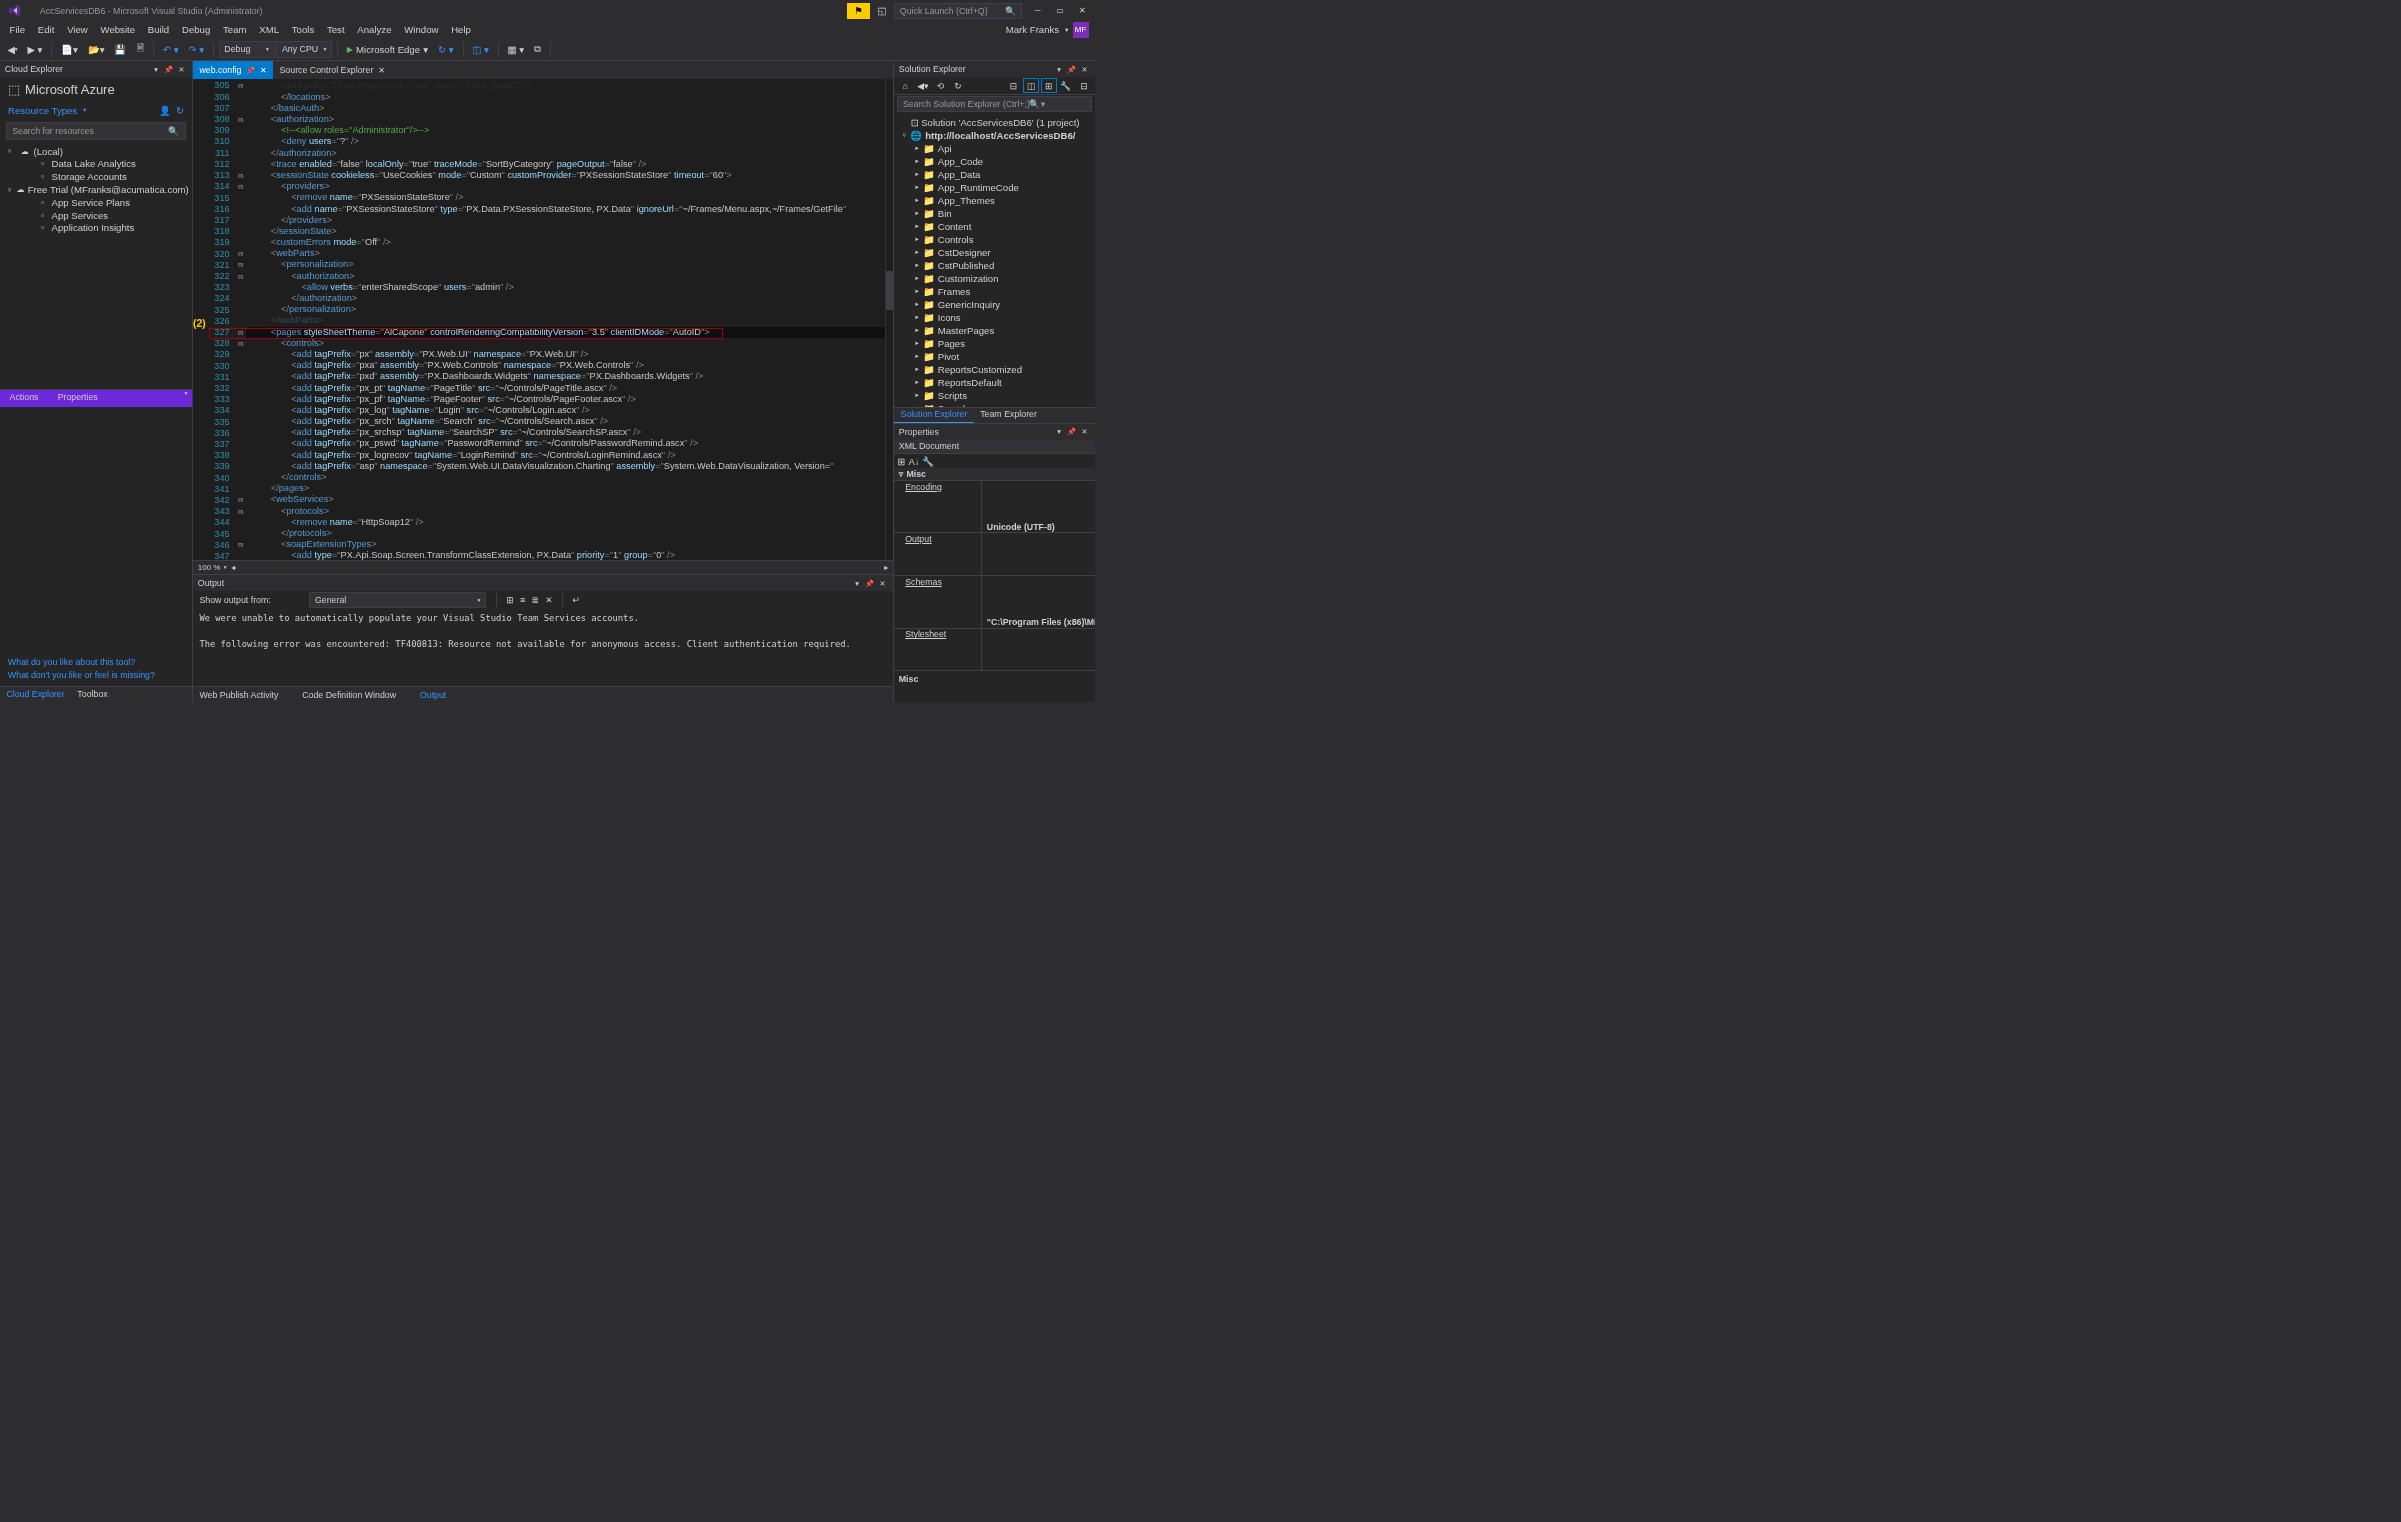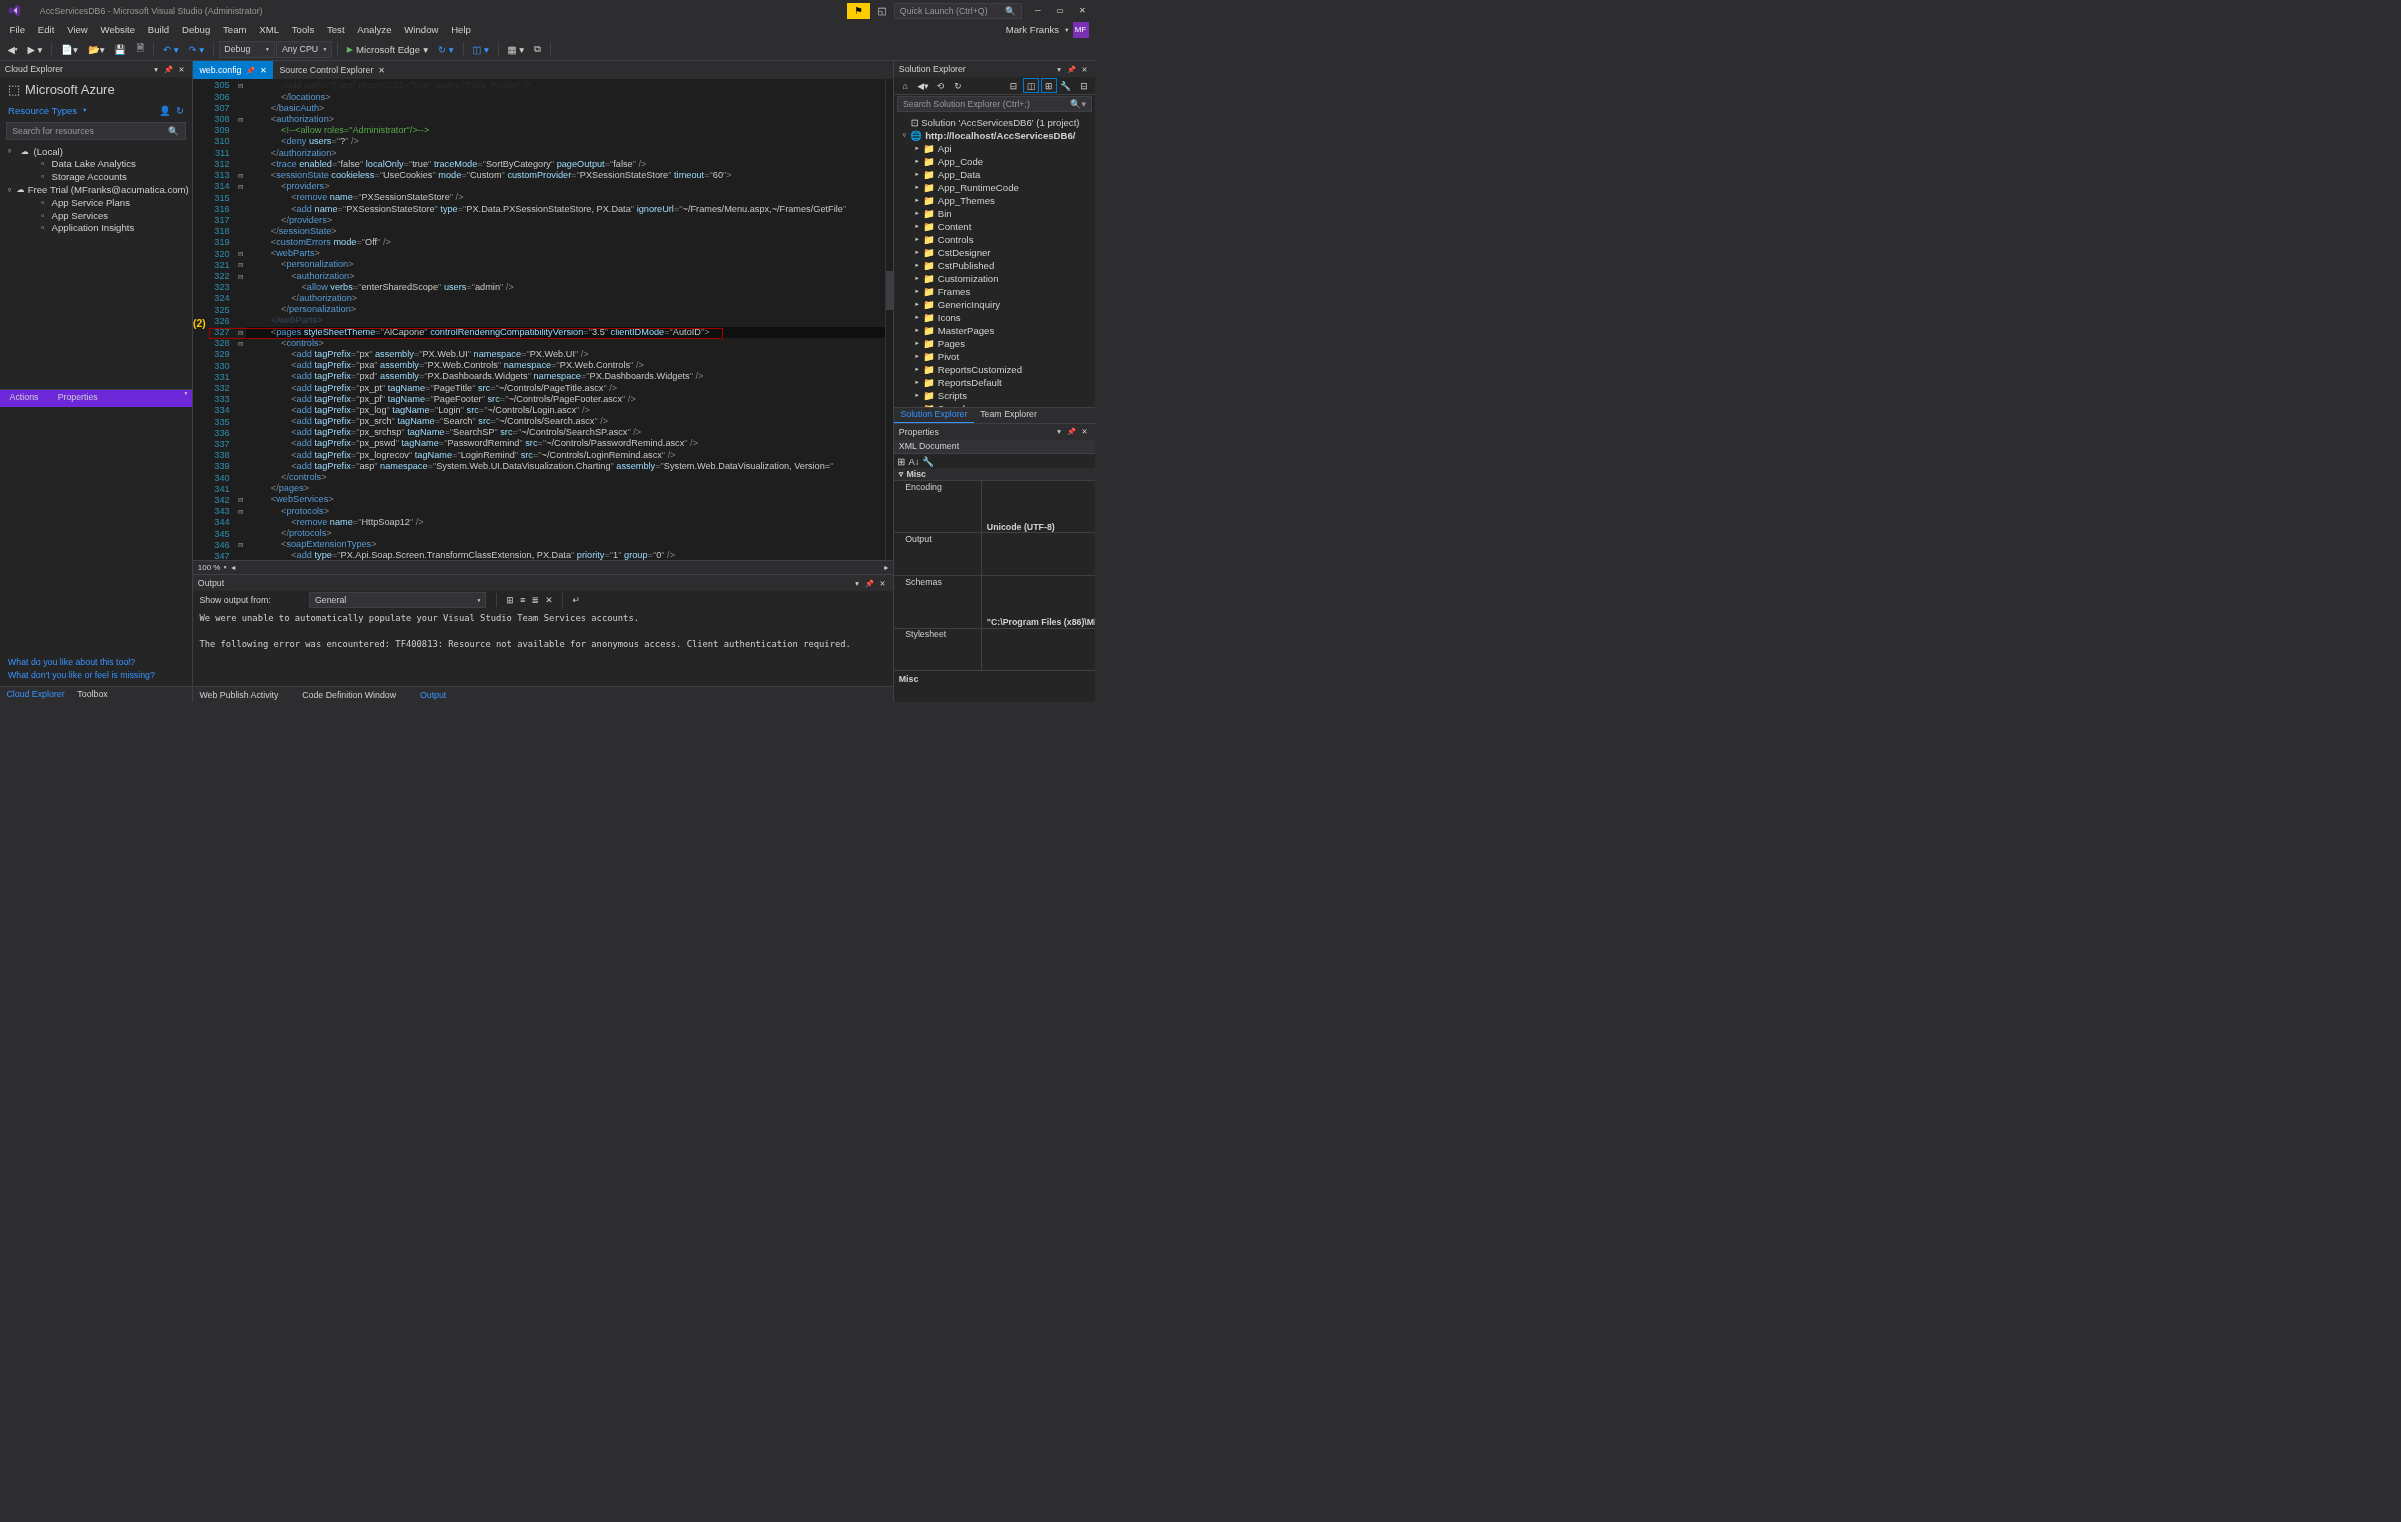--- a/index.html
+++ b/index.html
@@ -73,35 +73,35 @@
 .output-toolbar { height: 17.7px; display: flex; align-items: center; padding: 0 6.4px; gap: 6.4px; font-size: 8.8px; }
 .output-combo { background: #333337; border: 0.8px solid #3f3f46; height: 16px; padding: 0 4.8px; min-width: 177px; display: flex; align-items: center; justify-content: space-between; font-size: 8.8px; margin-left: 32px; }
 .output-text { flex: 1; font-family: Consolas, monospace; font-size: 8.8px; padding: 3.2px 6.4px; color: #d0d0d0; line-height: 13px; white-space: pre-wrap; overflow: auto; }
 .bottom-tabs { height: 16px; background: #2d2d30; display: flex; align-items: center; border-top: 0.8px solid #3f3f46; gap: 11px; }
 .bottom-tab { padding: 1.6px 6.4px; font-size: 8.8px; color: #d0d0d0; }
 .bottom-tab.active { color: #3794ff; }
 .right-panel { width: 202px; background: #252526; display: flex; flex-direction: column; border-left: 0.8px solid #3f3f46; }
 .sol-toolbar { height: 17.7px; display: flex; align-items: center; padding: 0 3.2px; gap: 1.6px; border-bottom: 0.8px solid #3f3f46; }
 .sol-tb-btn { width: 16px; height: 14.4px; display: flex; align-items: center; justify-content: center; font-size: 8.8px; color: #d0d0d0; }
 .sol-tb-btn.boxed { border: 0.8px solid #007acc; }
-.sol-search { margin: 1.6px 3.2px; background: #333337; border: 0.8px solid #3f3f46; height: 16px; display: flex; align-items: center; padding: 0 4.8px; color: #999; font-size: 8.8px; justify-content: space-between; }
+.sol-search { margin: 1.6px 3.2px; background: #333337; border: 0.8px solid #3f3f46; height: 16px; display: flex; align-items: center; padding: 0 4.8px; color: #999; font-size: 8.8px; }
 .sol-tree { flex: 1; overflow-y: auto; font-size: 9.6px; padding: 1.6px 0; }
 .sol-item { display: flex; align-items: center; padding: 0 3.2px; gap: 2.4px; white-space: nowrap; height: 13px; }
 .sol-exp { width: 8px; font-size: 6.4px; color: #d0d0d0; text-align: center; }
 .sol-highlight-box { position: absolute; border: 1.6px solid #a00000; pointer-events: none; }
 .right-tabs { display: flex; border-top: 0.8px solid #3f3f46; background: #2d2d30; height: 16px; }
 .right-tab { padding: 1.6px 6.4px; font-size: 8.8px; color: #d0d0d0; }
 .right-tab.active { color: #3794ff; border-bottom: 1.6px solid #3794ff; }
 .props-panel { background: #252526; border-top: 0.8px solid #3f3f46; display: flex; flex-direction: column; }
 .props-type { padding: 1.6px 4.8px; font-size: 8.8px; background: #333337; border-bottom: 0.8px solid #3f3f46; }
 .props-toolbar { height: 14.4px; display: flex; align-items: center; padding: 0 3.2px; gap: 3.2px; }
 .props-cat { background: #2d2d30; padding: 0.8px 4.8px; font-size: 8.8px; font-weight: bold; display: flex; align-items: center; gap: 3.2px; }
 .props-grid { font-size: 8.8px; }
 .props-row { display: flex; border-top: 0.8px solid #3f3f46; }
-.props-name { width: 88px; padding: 0.8px 4.8px 0.8px 11.2px; border-right: 0.8px solid #3f3f46; }
+.props-name { width: 88px; padding: 0.8px 4.8px 0.8px 11.2px; border-right: 0.8px solid #3f3f46; text-decoration: underline; }
 .props-value { flex: 1; padding: 0.8px 4.8px; font-weight: bold; white-space: nowrap; overflow: hidden; margin-top: 40px; }
 .props-desc { border-top: 0.8px solid #3f3f46; padding: 3.2px 4.8px; font-size: 8.8px; font-weight: bold; height: 32px; }
 .minimap { width: 8px; background: #1e1e1e; border-left: 0.8px solid #333; position: relative; }
 .minimap-thumb { position: absolute; width: 100%; background: #3e3e42; }
 .chev { font-size: 5.6px; }
 </style>
 </head>
 <body>
 
 <div class="title-bar">

